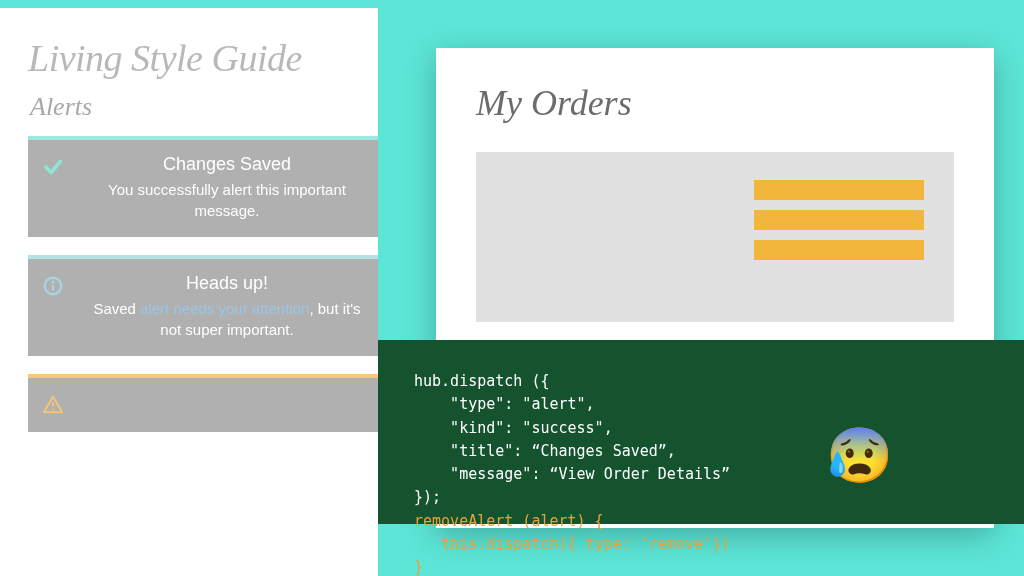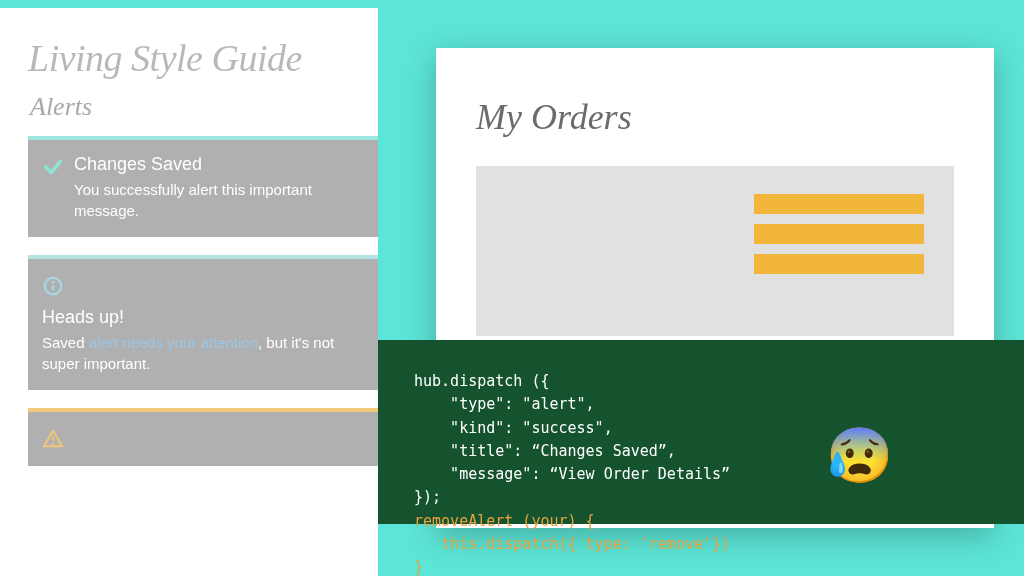--- a/index.html
+++ b/index.html
@@ -41,26 +41,27 @@
   margin-bottom: 14px;
   margin-left: 2px;
 }
 
 .alert {
   margin-bottom: 18px;
   background: #b0b0b0;
   padding: 14px 14px 16px 14px;
   display: flex;
   align-items: flex-start;
-  gap: 10px;
+  gap: 26px;
   border-top: 4px solid transparent;
+  text-align: center;
 }
 
 .alert.success { border-top-color: #9de8de; }
-.alert.info { border-top-color: #b5e3e4; flex-direction: column; }
+.alert.info { border-top-color: #b5e3e4; }
 .alert.warning { border-top-color: #f5c97a; }
 
 .icon {
   width: 22px;
   height: 22px;
   flex-shrink: 0;
   margin-top: 2px;
 }
 
 .alert-body {
@@ -92,21 +93,21 @@
 }
 
 .card {
   position: absolute;
   left: 58px;
   top: 48px;
   width: 558px;
   height: 480px;
   background: #ffffff;
   box-shadow: 0 8px 30px rgba(0,0,0,0.25);
-  padding: 48px 40px;
+  padding: 34px 40px;
 }
 
 .card-title {
   font-family: Georgia, "Times New Roman", serif;
   font-style: italic;
   font-size: 36px;
   color: #6b6b6b;
   font-weight: 400;
   margin-bottom: 28px;
 }
@@ -210,17 +211,17 @@
   </div>
 </div>
 
 <div class="code-panel">
   <div class="line">hub.dispatch ({</div>
   <div class="line">    "type": "alert",</div>
   <div class="line">    "kind": "success",</div>
   <div class="line">    "title": “Changes Saved”,</div>
   <div class="line">    "message": “View Order Details”</div>
   <div class="line">});</div>
-  <div class="line orange">removeAlert (your) {</div>
+  <div class="line orange">removeAlert (alert) {</div>
   <div class="line orange">   this.dispatch({ type: 'remove'})</div>
   <div class="line orange">}</div>
   <span class="emoji">😰</span>
 </div>
 
 </body></html>

